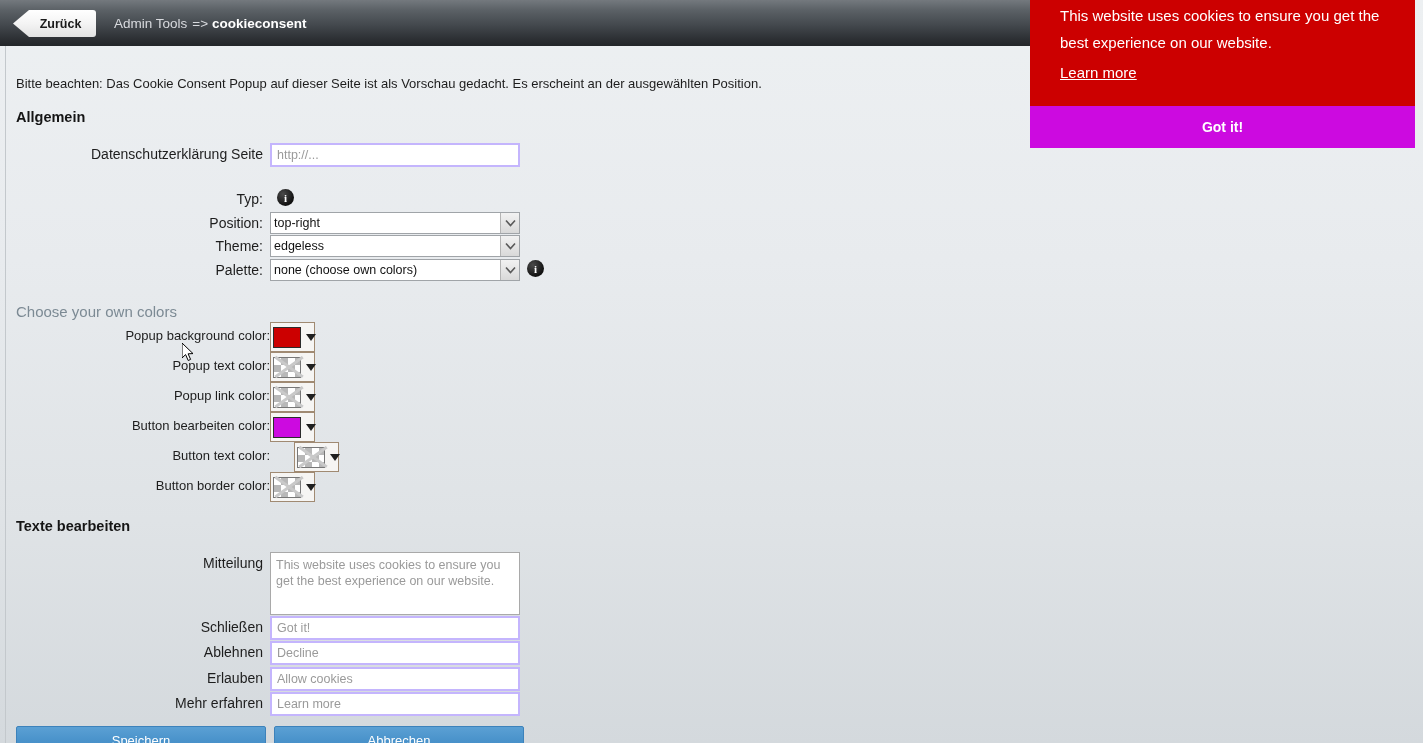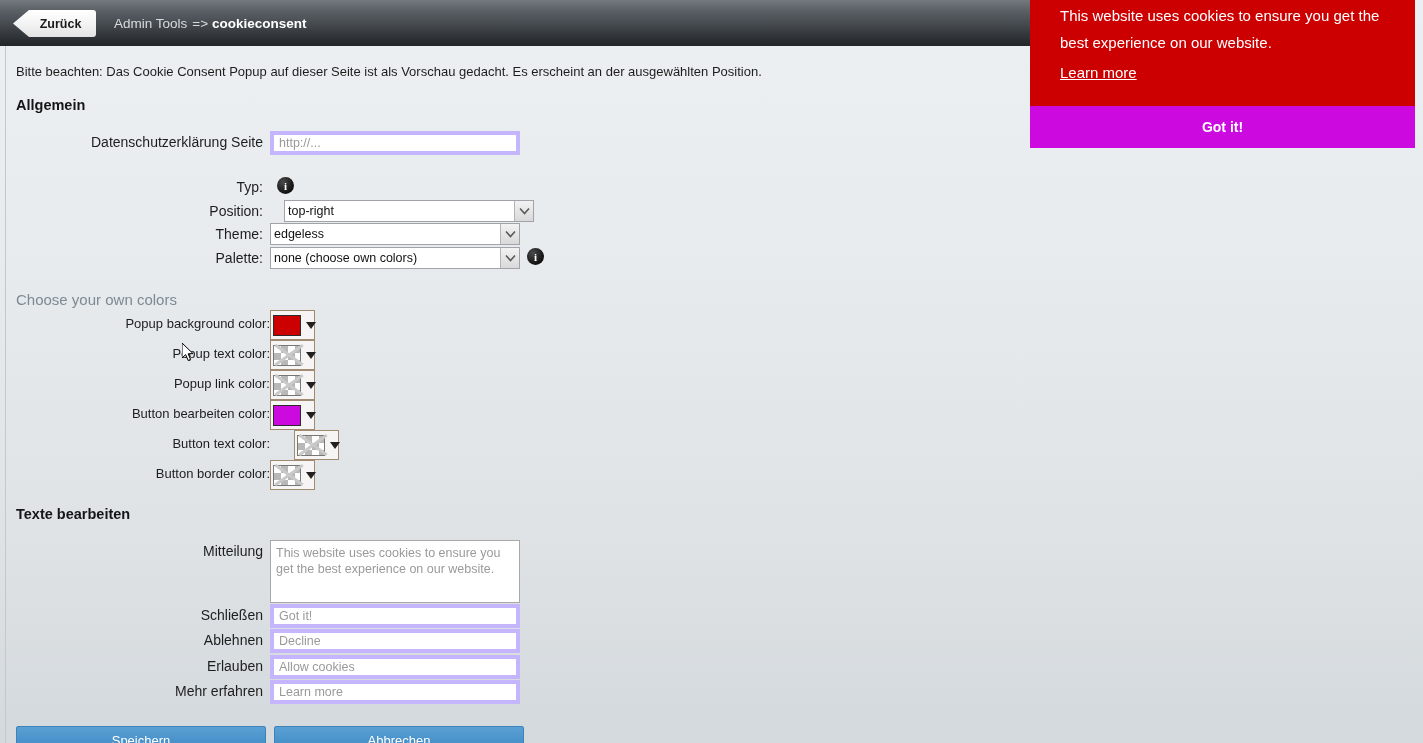--- a/index.html
+++ b/index.html
@@ -45,21 +45,21 @@
 
   
   #left-rule {
     position: absolute; left: 5px; top: 46px;
     width: 1px; height: 697px;
     background: #c3c8cc;
   }
 
   
   #content {
-    position: absolute; left: 0; top: 46px;
+    position: absolute; left: 0; top: 58px;
     width: 1423px; height: 562px;
   }
   #notice {
     position: absolute; left: 16px; top: 18px;
     font-size: 13px; color: #1d1d1d;
     white-space: nowrap;
   }
   .section-title {
     position: absolute; left: 16px;
     font-size: 14.5px; font-weight: bold; color: #151515;
@@ -77,21 +77,21 @@
     display: flex; align-items: flex-start;
   }
   .row .lbl {
     width: 254px; text-align: right;
     font-size: 14px; color: #1d1d1d;
     padding-right: 7px; padding-top: 3px;
     white-space: nowrap;
   }
   .txtinput {
     width: 250px; height: 24px;
-    border: 4px solid #c4b5fd;
+    border: 2px solid #c4b5fd;
     background: #ffffff;
     font-size: 12.5px; color: #9a9a9a;
     padding: 3px 5px;
     font-family: "Liberation Sans", sans-serif;
     outline: none;
   }
   .txtinput::placeholder { color: #9a9a9a; opacity: 1; }
 
   select.sel {
     width: 250px; height: 22px;
@@ -261,21 +261,21 @@
     <input class="txtinput" type="text" placeholder="http://..." style="">
   </div>
 
   <div class="row" style="left:16px; top:130px;">
     <div class="lbl">Typ:</div>
     <div class="infoicon">
       <span>i</span>
     </div>
   </div>
 
-  <div class="row" style="left:16px; top:154px;gap:14px;">
+  <div class="row" style="left:16px; top:154px;">
     <div class="lbl">Position:</div>
     <div class="selwrap">
       <select class="sel">
         <option>top-right</option>
       </select>
       <span class="arrow">
         <svg width="11" height="8" viewBox="0 0 11 8">
             <path d="M1 1.5 L5.5 6.5 L10 1.5" fill="none" stroke="#5a5a5a" stroke-width="1.6"></path>
           </svg>
       </span>

